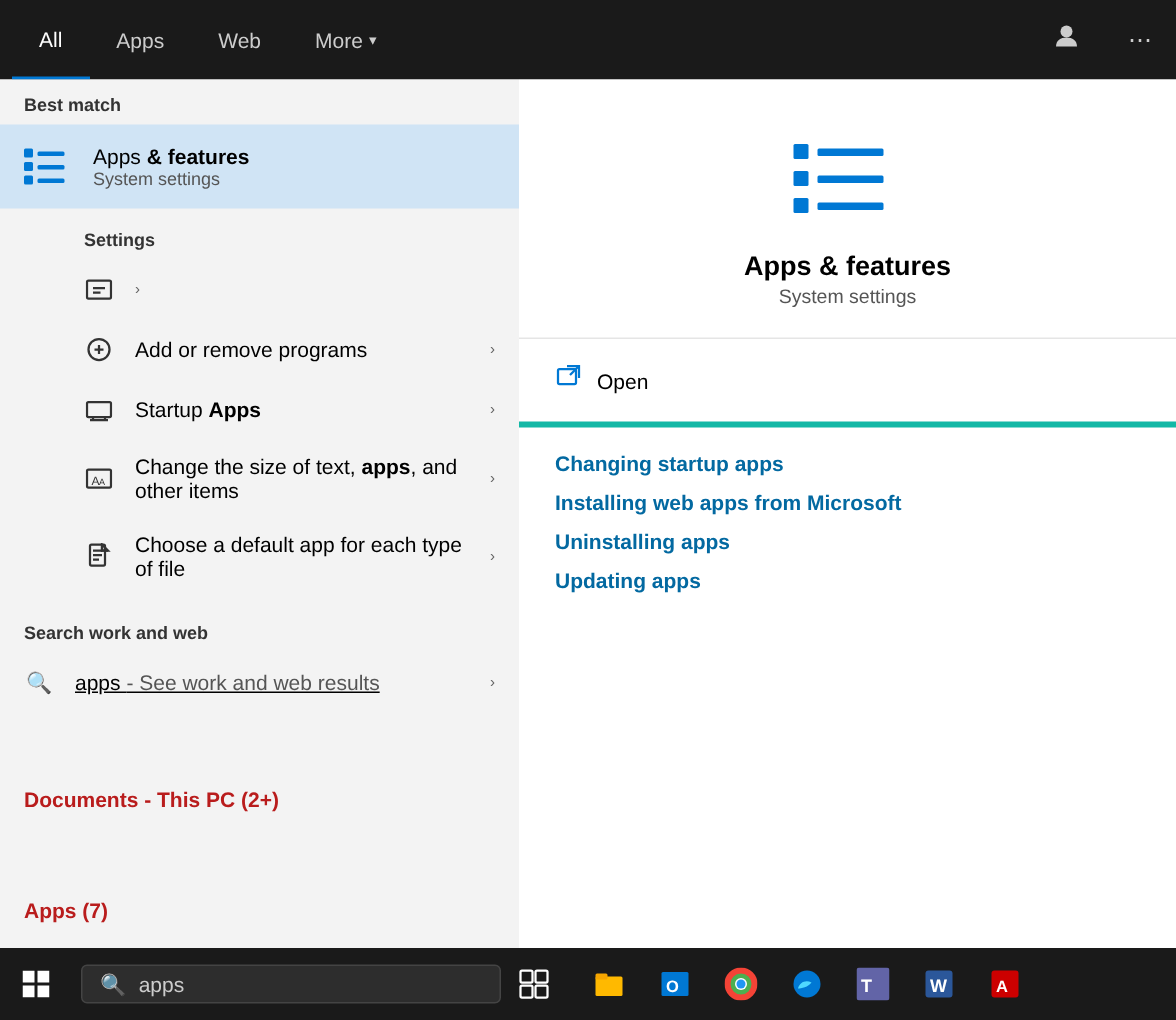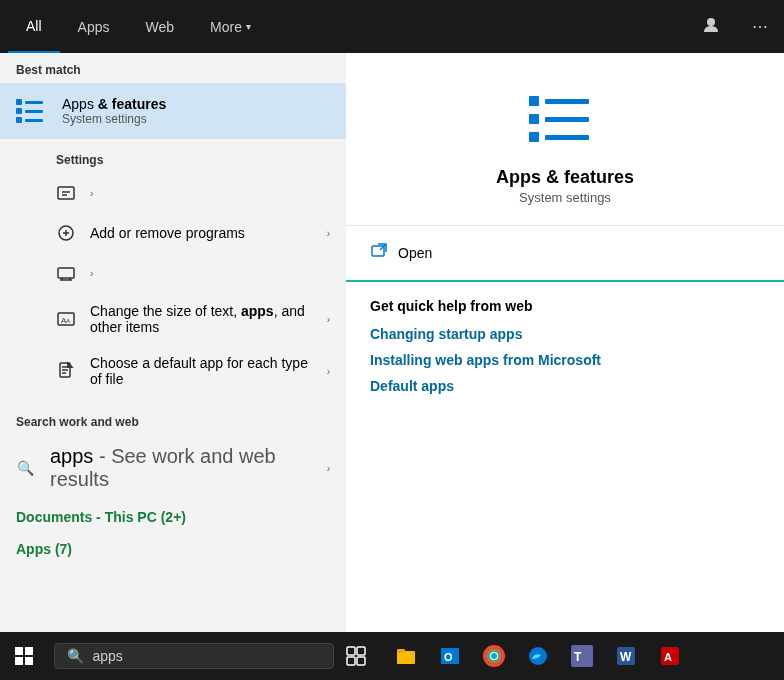--- a/index.html
+++ b/index.html
@@ -97,31 +97,32 @@
     .search-section { padding-top: 8px; }
     .web-item {
       display: flex;
       align-items: center;
       padding: 10px 16px;
       cursor: pointer;
       gap: 14px;
       background: transparent;
     }
     .web-item-icon { width: 20px; height: 20px; color: #555; font-size: 14px; display: flex; align-items: center; justify-content: center; flex-shrink: 0; }
-    .web-item-text { flex: 1; font-size: 20px; color: #000; }
+    .web-item-text { flex: 1; font-size: 14px; color: #000; text-decoration: underline; }
     .web-item-text span { color: #555; font-weight: 400; }
     .web-item-chevron { color: #666; font-size: 10px; }
 
     
     .category-item {
       padding: 8px 16px;
       font-size: 14px;
       font-weight: 600;
-      color: #15803d;
+      color: #b91c1c;
       cursor: default;
+      margin-top: 42px;
     }
 
     
     .right-panel {
       flex: 1;
       background: #fff;
       display: flex;
       flex-direction: column;
       padding: 0;
     }
@@ -146,21 +147,21 @@
     .right-icon-dash { height: 5px; background: #0078d4; border-radius: 1px; }
     .right-app-title { font-size: 18px; font-weight: 600; color: #000; text-align: center; }
     .right-app-sub { font-size: 13px; color: #555; text-align: center; margin-top: 2px; }
 
     .open-btn {
       display: flex;
       align-items: center;
       gap: 10px;
       padding: 16px 24px;
       cursor: pointer;
-      border-bottom: 2px solid #14b8a6;
+      border-bottom: 4px solid #14b8a6;
     }
     .open-icon { font-size: 16px; color: #0078d4; }
     .open-text { font-size: 14px; color: #000; }
 
     .quick-help { padding: 16px 24px; }
     .quick-help-title { font-size: 14px; font-weight: 600; color: #000; margin-bottom: 12px; }
     .quick-link {
       font-size: 14px;
       color: #0369a1;
       cursor: pointer;
@@ -289,20 +290,23 @@
         <div class="settings-item-chevron">›</div>
       </div>
 
       <div class="settings-item">
         <div class="settings-item-icon">
           <svg width="18" height="18" viewBox="0 0 18 18" fill="none" stroke="#333" stroke-width="1.5">
               <rect x="1" y="4" width="16" height="10" rx="1"></rect>
               <path d="M5 14v2M13 14v2M3 16h12"></path>
             </svg>
         </div>
+        <div class="settings-item-text">
+          Startup <b>Apps</b>
+        </div>
         <div class="settings-item-chevron">›</div>
       </div>
 
       <div class="settings-item">
         <div class="settings-item-icon">
           <svg width="18" height="18" viewBox="0 0 18 18" fill="none" stroke="#333" stroke-width="1.5">
               <rect x="1" y="3" width="16" height="12" rx="1"></rect>
               <text x="4" y="13" font-size="8" fill="#333" stroke="none" font-family="Arial">A</text>
               <text x="9" y="13" font-size="6" fill="#333" stroke="none" font-family="Arial">A</text>
             </svg>
@@ -373,24 +377,24 @@
         <svg width="18" height="18" viewBox="0 0 18 18" fill="none" stroke="#0078d4" stroke-width="1.5">
             <rect x="2" y="4" width="12" height="10" rx="1"></rect>
             <path d="M8 2h8v8"></path>
             <path d="M10 8l6-6"></path>
           </svg>
       </span>
       <span class="open-text">Open</span>
     </div>
 
     <div class="quick-help">
-      <div class="quick-help-title">Get quick help from web</div>
       <a class="quick-link" href="#">Changing startup apps</a>
       <a class="quick-link" href="#">Installing web apps from Microsoft</a>
-      <a class="quick-link" href="#">Default apps</a>
+      <a class="quick-link" href="#">Uninstalling apps</a>
+      <a class="quick-link" href="#">Updating apps</a>
     </div>
 
   </div>
 </div>
 
 <div class="taskbar">
 
   <div class="taskbar-icon">
     <svg width="18" height="18" viewBox="0 0 18 18" fill="white">
         <rect x="0" y="0" width="8" height="8"></rect>

